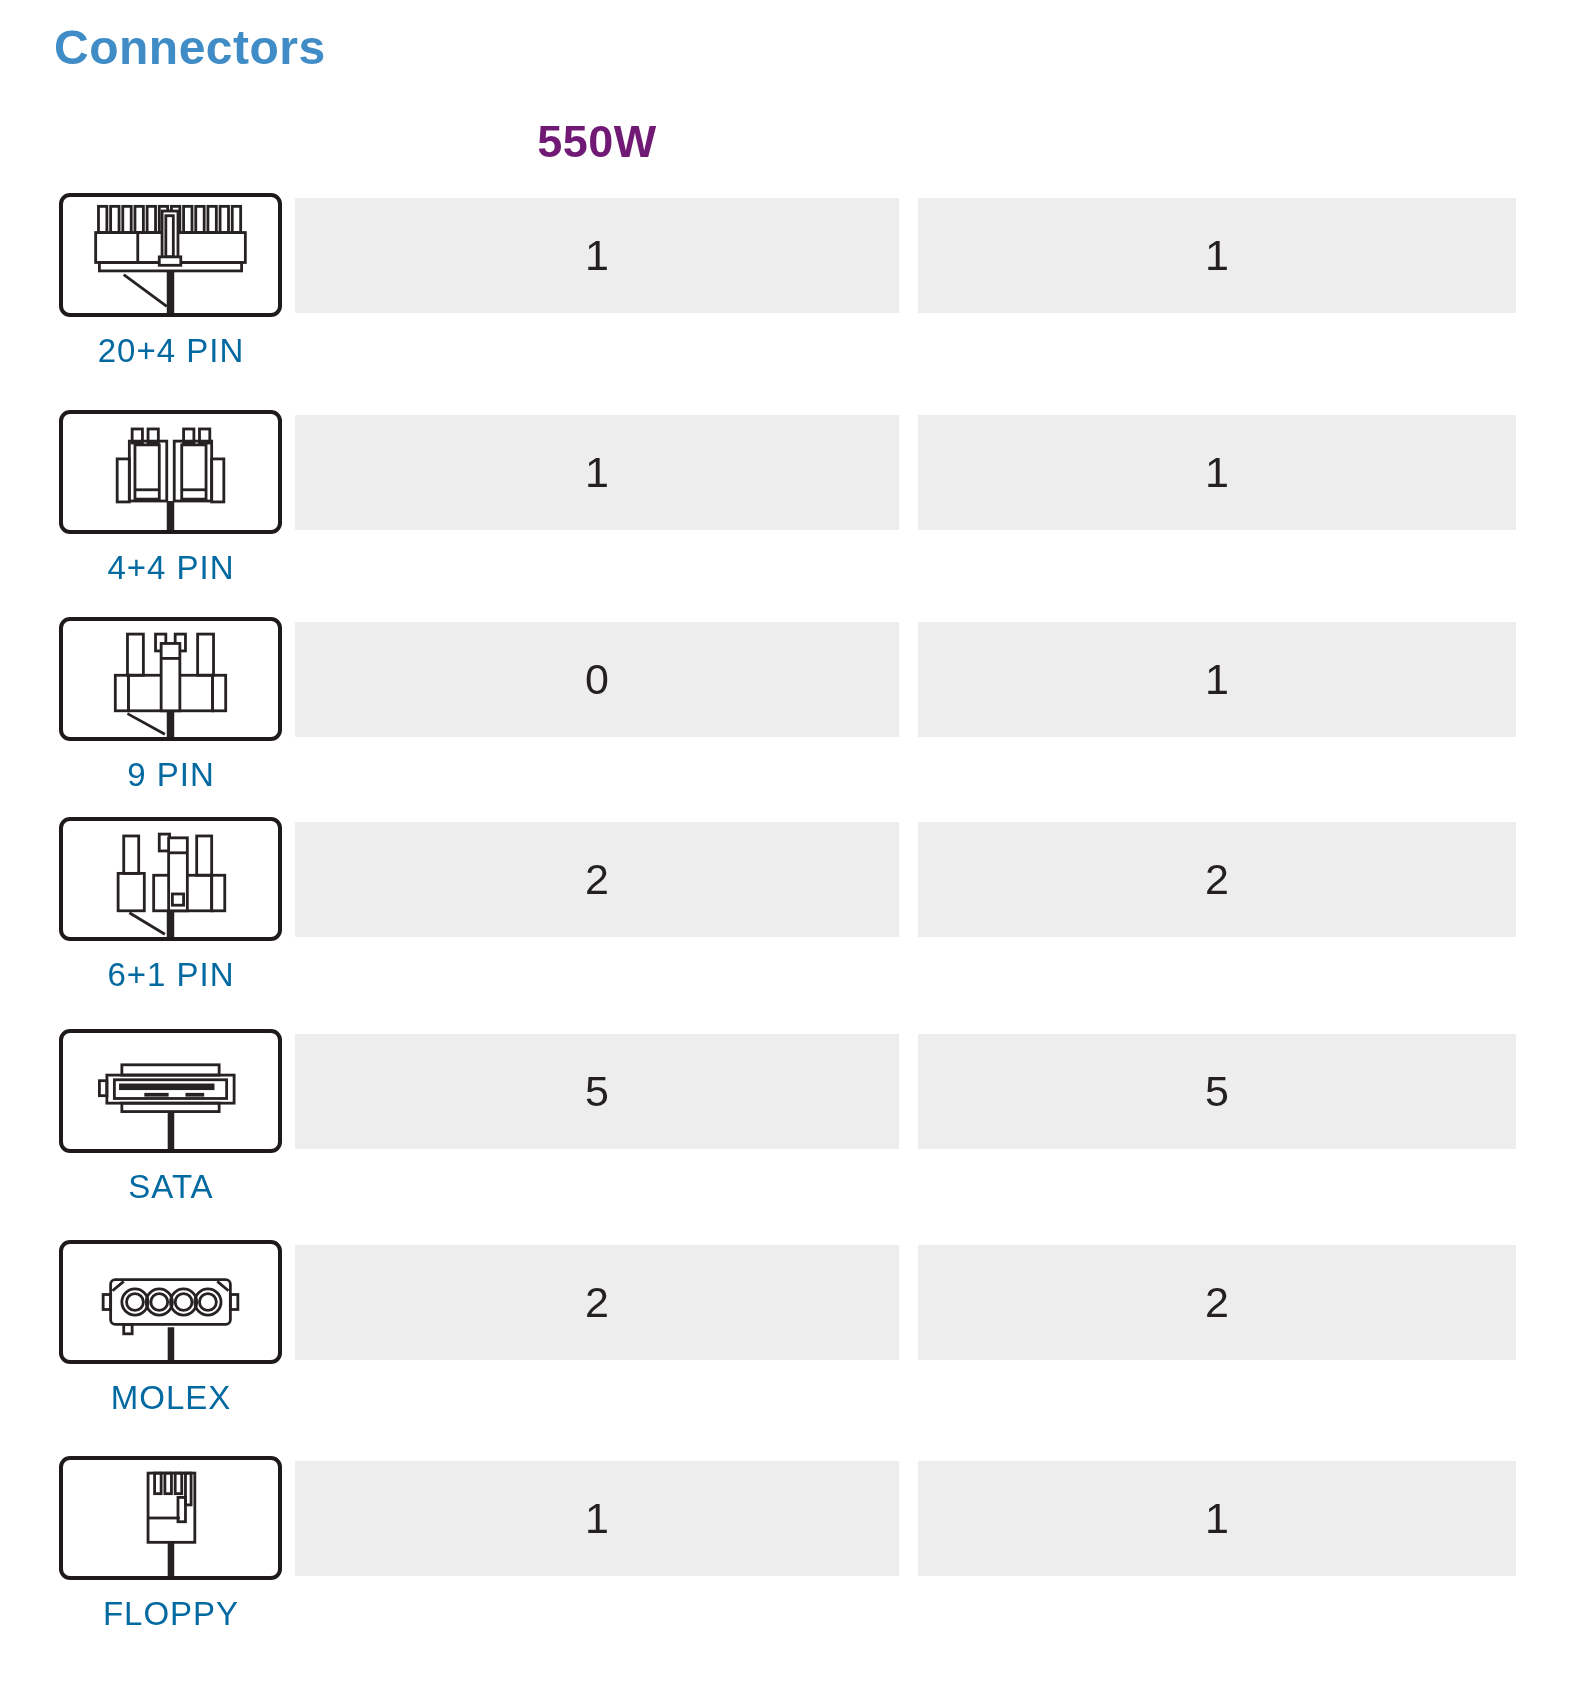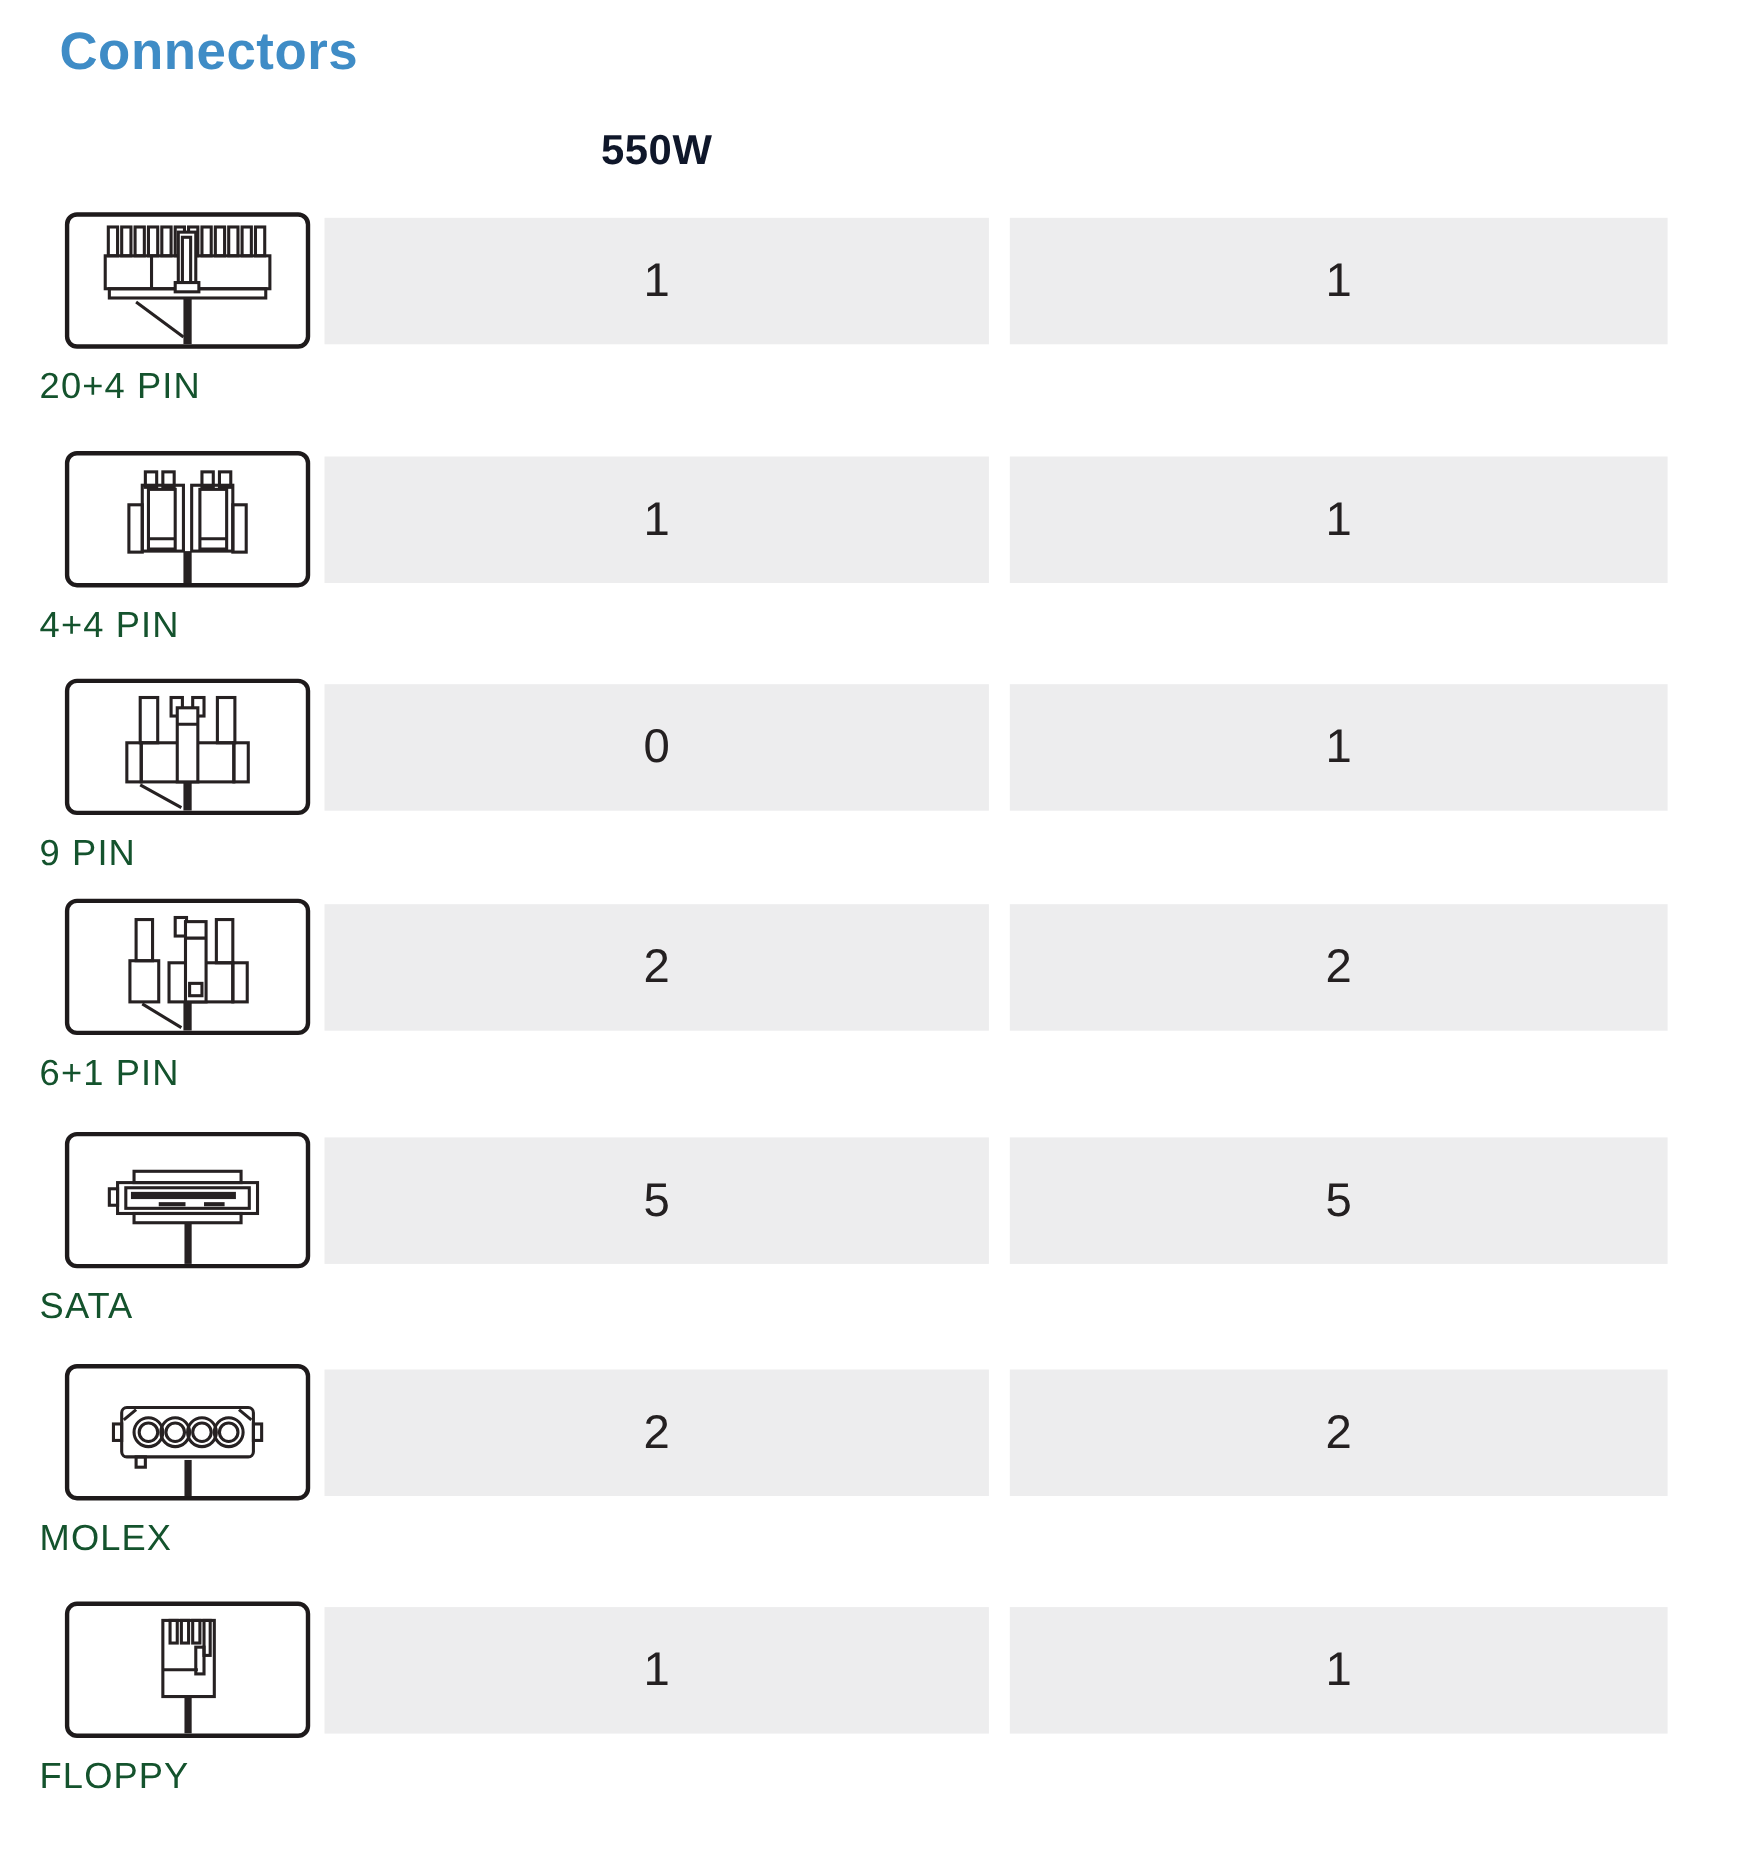--- a/index.html
+++ b/index.html
@@ -3,37 +3,37 @@
 <meta charset="utf-8">
 <style>
   * { margin:0; padding:0; box-sizing:border-box; }
   html,body { background:#ffffff; }
   body { font-family:"Liberation Sans", sans-serif; color:#231f20; }
   .page { position:relative; width:1584px; height:1698px; background:#ffffff; overflow:hidden;padding-left:24px; }
 
   .title { position:absolute; left:54px; top:20px; font-size:48px; font-weight:bold;
            color:#3f8cc6; letter-spacing:0.5px; }
 
-  .col-header { position:absolute; top:116px; height:56px; font-size:38px; font-weight:bold;
-                text-align:center; color:#0f172a; letter-spacing:0.5px; }
+  .col-header { position:absolute; top:116px; height:56px; font-size:45px; font-weight:bold;
+                text-align:center; color:#701a75; letter-spacing:0.5px; }
   .ch1 { left:295px; width:604px; }
   .ch2 { left:918px; width:598px; }
 
   .row { position:absolute; left:0; width:1584px; height:190px; }
   .icon-box { position:absolute; left:59px; top:0; width:223px; height:124px;
               border:4px solid #1e1a1b; border-radius:11px; background:#ffffff; }
   .icon-box svg { width:100%; height:100%; display:block; }
 
   .cell { position:absolute; top:5px; height:115px; background:#ededee;
           font-size:43px; line-height:115px; text-align:center; color:#242021; }
   .c1 { left:295px; width:604px; }
   .c2 { left:918px; width:598px; }
 
   .row-label { position:absolute; left:36px; top:139px; width:270px;
-               font-size:33px; text-align:left; color:#14532d; letter-spacing:1px; }
+               font-size:33px; text-align:center; color:#0369a1; letter-spacing:1px; }
 
   .ln { stroke:#262122; stroke-width:3; fill:none; }
   .fw { stroke:#262122; stroke-width:3; fill:#ffffff; }
   .fd { fill:#262122; stroke:none; }
 </style>
 </head>
 <body>
 
 <div class="page">
 

